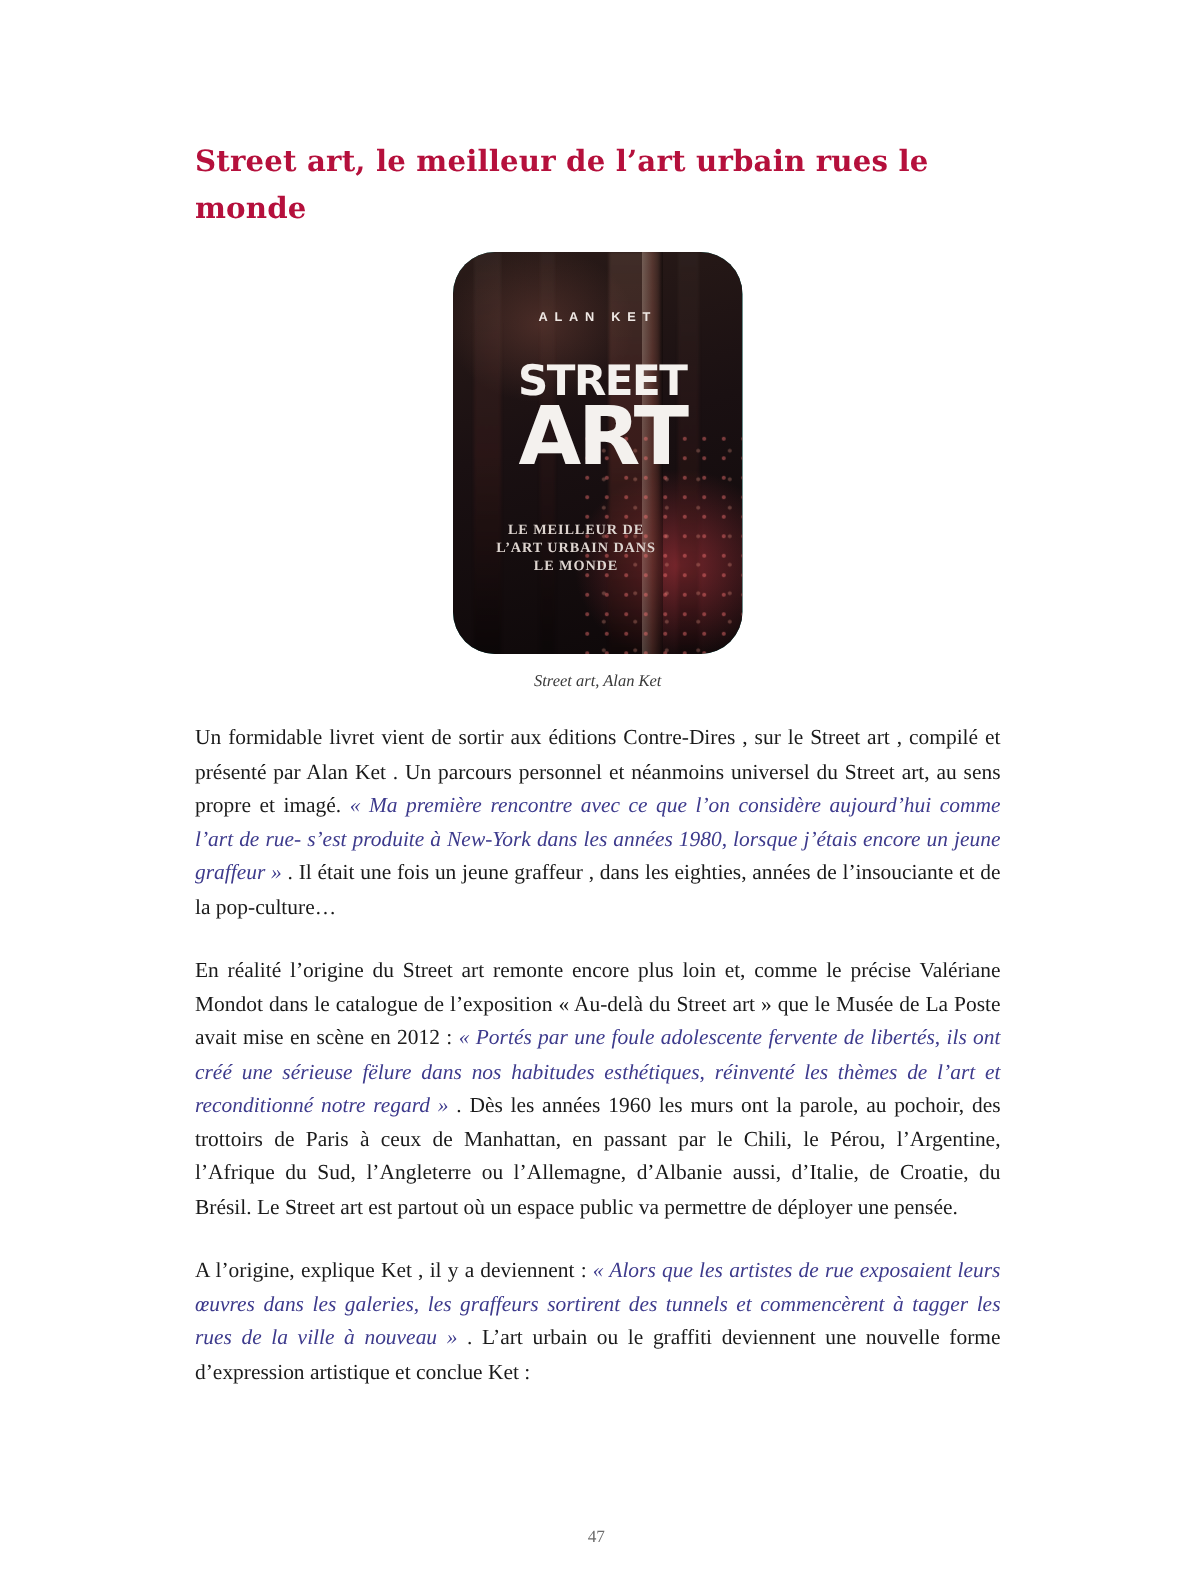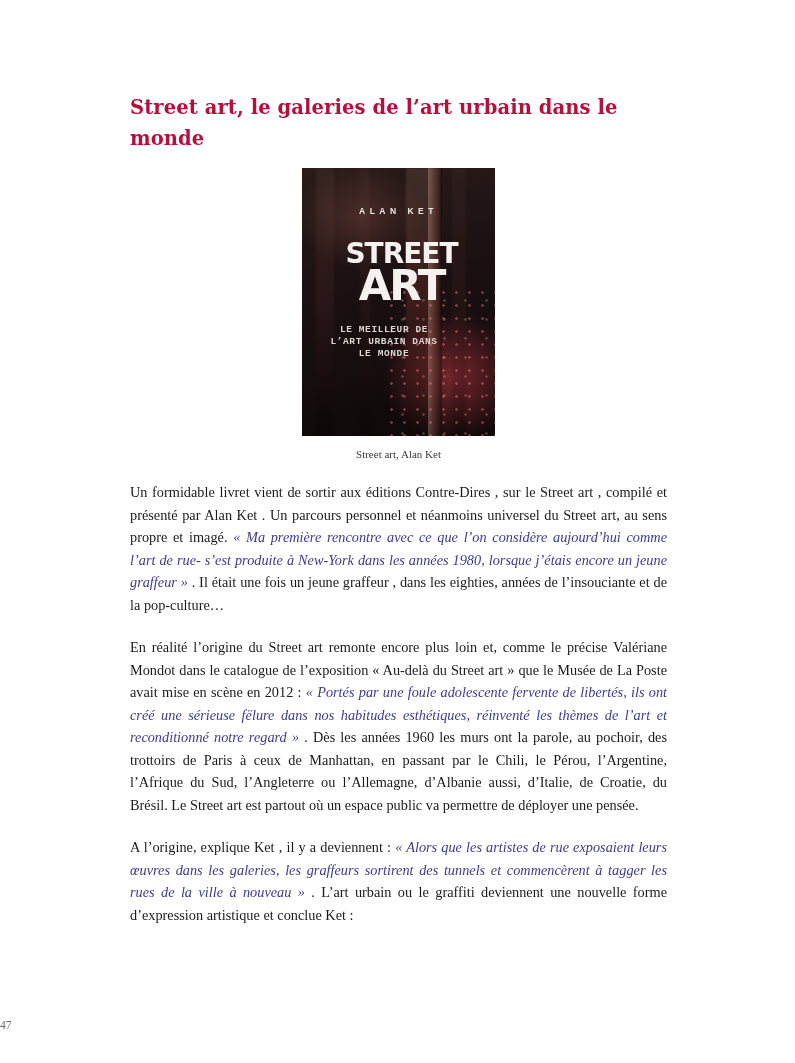--- a/index.html
+++ b/index.html
@@ -46,20 +46,21 @@
     height: 268px;
     margin: 0 auto;
     position: relative;
   }
   
   .cover {
     position: absolute;
     inset: 0;
     overflow: hidden;
     background: #0f766e;
+    border-radius: 28px;
   }
   .cover-bg {
     position: absolute;
     inset: 0;
     background:
       radial-gradient(ellipse 60% 40% at 78% 78%, rgba(200,60,70,0.55), rgba(0,0,0,0) 60%),
       radial-gradient(ellipse 50% 30% at 30% 18%, rgba(120,70,60,0.45), rgba(0,0,0,0) 65%),
       linear-gradient(165deg, #2a1b18 0%, #1a1012 45%, #0d0809 100%);
   }
   .cover-streak {
@@ -119,39 +120,40 @@
     color: #f4f1ee;
     line-height: 0.84;
   }
   .cover-title .l1 {
     display: block;
     font-size: 28px;
     letter-spacing: -1px;
   }
   .cover-title .l2 {
     display: block;
-    font-size: 42px;
+    font-size: 54px;
     letter-spacing: -2px;
     margin-top: 2px;
   }
   .cover-sub {
     position: absolute;
     left: 22px;
-    top: 156px;
+    top: 180px;
     width: 120px;
-    font-family: Liberation Mono, monospace;
+    font-family: Liberation Serif, serif;
     font-size: 9.5px;
     line-height: 12px;
     font-weight: bold;
     color: #ddd4cf;
     letter-spacing: 0.6px;
     text-transform: uppercase;
   }
   .figcaption {
     font-family: "Liberation Serif", serif;
+    font-style: italic;
     font-size: 11px;
     color: #3a3a3a;
     margin-top: 12px;
     text-align: center;
   }
   p.body {
     font-size: 14.3px;
     line-height: 22.5px;
     text-align: justify;
     margin: 20px 0 0 0;
@@ -159,33 +161,33 @@
   p.body:first-of-type { margin-top: 21px; }
   .quote {
     font-style: italic;
     color: #3d3a8c;
   }
   .pagenum {
     position: absolute;
     left: 0;
     right: 0;
     top: 1019px;
-    text-align: left;
+    text-align: center;
     font-family: "Liberation Serif", serif;
     font-size: 11.5px;
     color: #6b6b6b;
   }
 </style>
 </head>
 <body>
 
 <div class="page">
   <div class="content">
 
-    <h1 class="article-title">Street art, le galeries de l’art urbain dans le monde</h1>
+    <h1 class="article-title">Street art, le meilleur de l’art urbain rues le monde</h1>
 
     <div class="figure">
       <div class="cover-wrap">
         <div class="cover">
           <div class="cover-bg"></div>
           <div class="cover-streak s1"></div>
           <div class="cover-streak s2"></div>
           <div class="cover-streak s3"></div>
           <div class="cover-streak s4"></div>
           <div class="cover-pole"></div>

